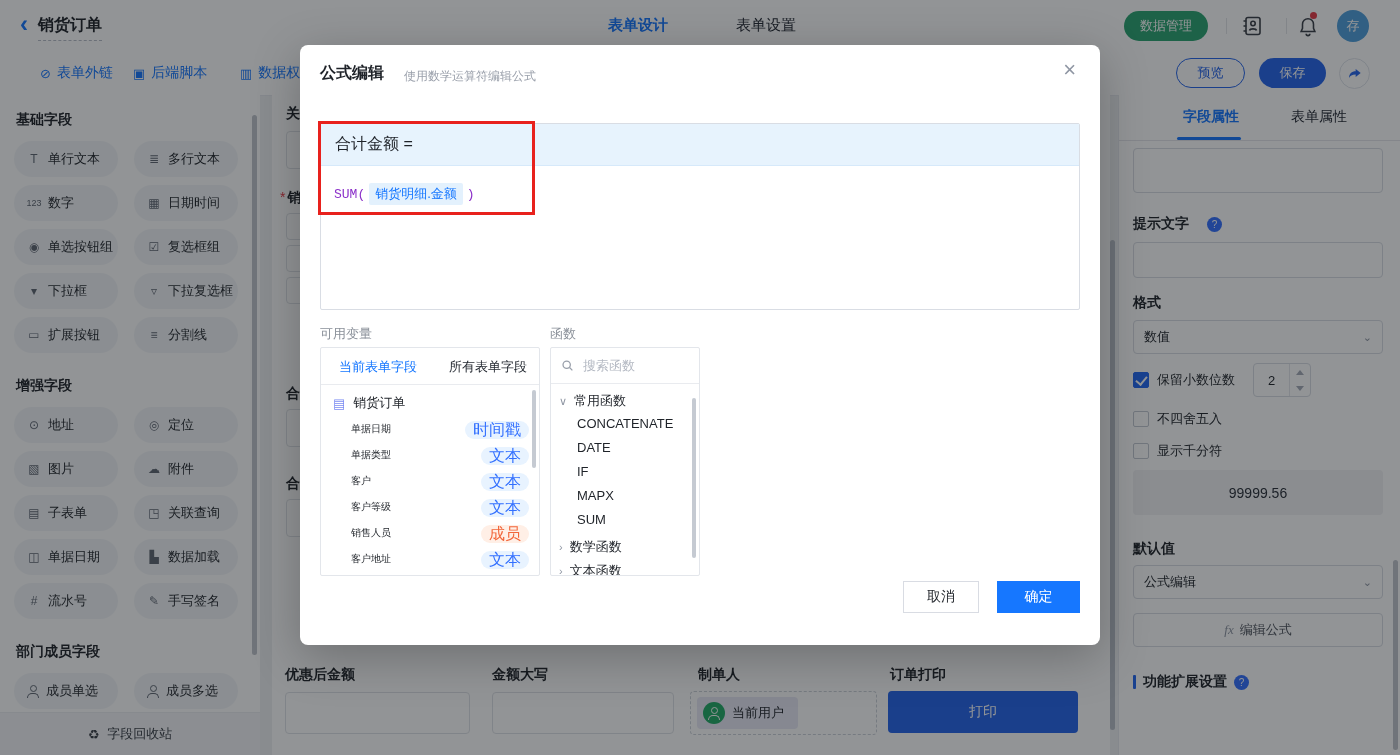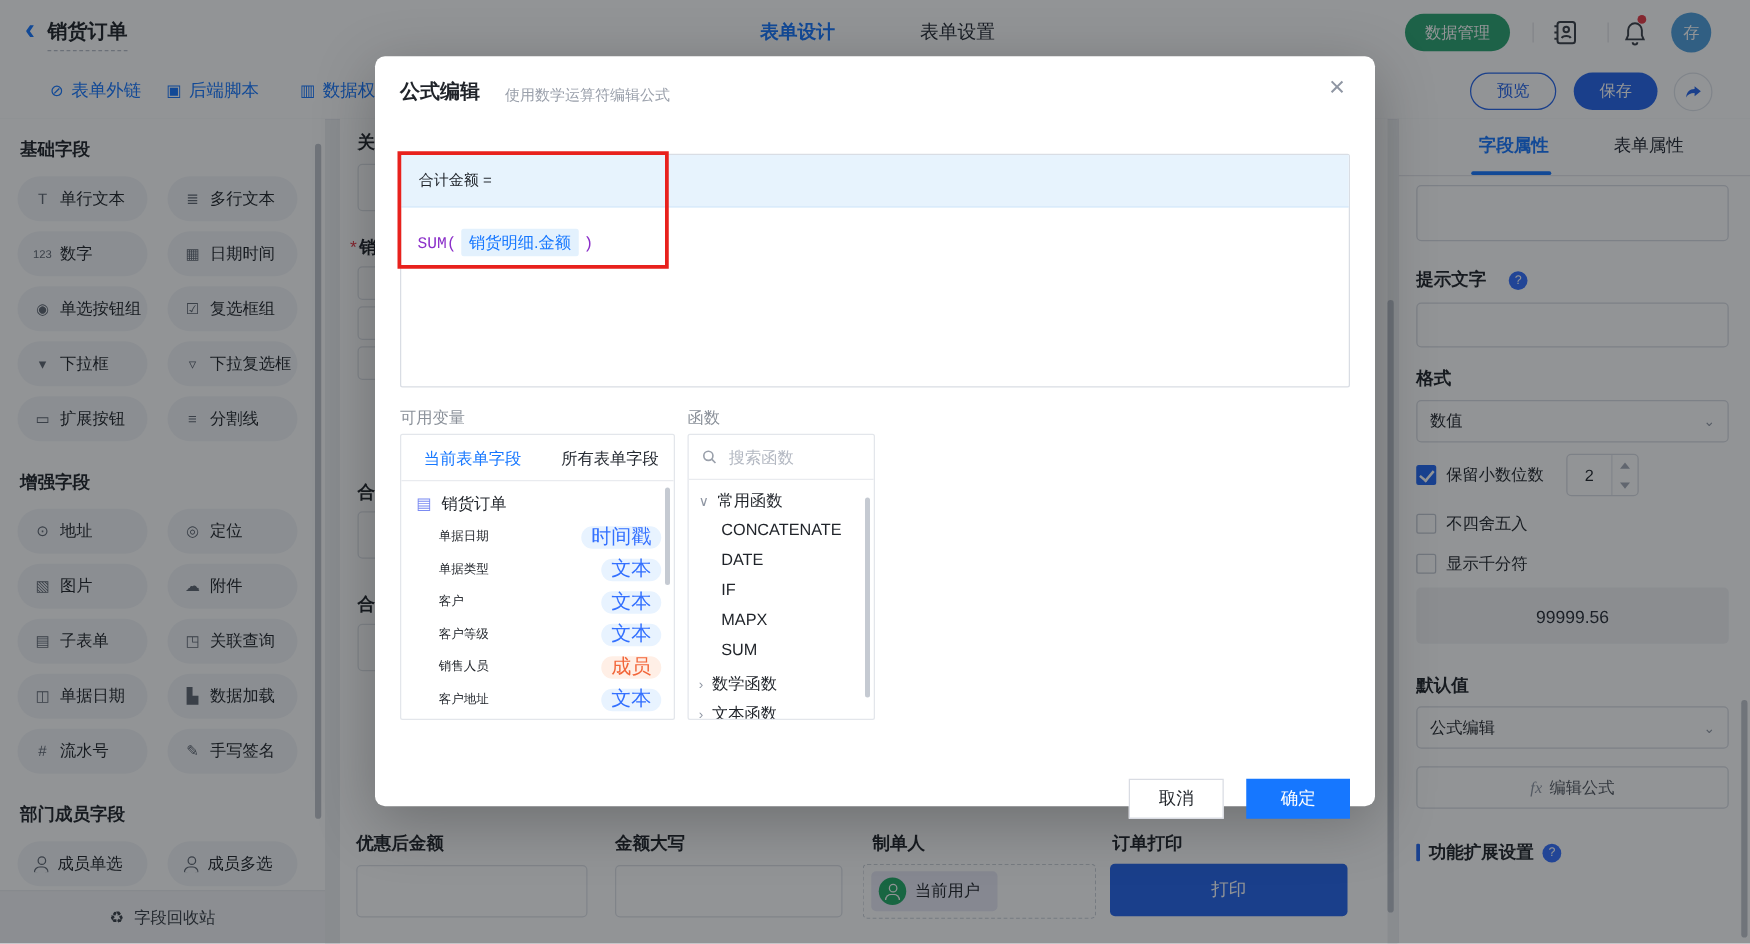--- a/index.html
+++ b/index.html
@@ -69,21 +69,21 @@
   .exthead{position:absolute;display:flex;align-items:center;gap:7px;font-size:14px;font-weight:700}
   .bluebar{width:3px;height:14px;background:#2468f2;border-radius:1px}
   .pr-scroll{position:absolute;right:2px;top:465px;width:5px;height:190px;border-radius:3px;background:#c1c5cc}
   
   .overlay{position:absolute;inset:0;background:rgba(13,17,23,.45);z-index:50}
   .modal{position:absolute;left:300px;top:45px;width:800px;height:600px;background:#fff;border-radius:8px;box-shadow:0 12px 48px rgba(0,0,0,.25);z-index:60}
   .m-title{position:absolute;left:20px;top:18px;font-size:16px;font-weight:700}
   .m-sub{position:absolute;left:104px;top:23px;font-size:12px;color:#9aa0ab}
   .m-close{position:absolute;right:24px;top:14px;font-size:22px;color:#8f96a3;cursor:pointer;line-height:1}
   .fbox{position:absolute;left:20px;top:78px;width:760px;height:187px;border:1px solid #d9dde4;border-radius:2px;box-sizing:border-box}
-  .fbox-head{height:42px;background:#e7f3fd;border-bottom:1px solid #d6e9fa;display:flex;align-items:center;padding:0 14px;font-size:12px;box-sizing:border-box}
+  .fbox-head{height:42px;background:#e7f3fd;border-bottom:1px solid #d6e9fa;display:flex;align-items:center;padding:0 14px;font-size:16px;box-sizing:border-box}
   .fbox-body{padding:17px 13px;font-size:13px}
   .mono{font-family:Liberation Mono, monospace;color:#8b2fc9}
   .chip{display:inline-block;background:#e3f1fd;color:#1677ff;border-radius:2px;padding:2px 6px;margin:0 4px;font-size:13px;cursor:pointer}
   .annotation{position:absolute;left:318px;top:121px;width:211px;height:88px;border:3px solid #e8211d;z-index:70;pointer-events:none}
   .pane-label{position:absolute;font-size:13px;color:#8a9099}
   .pane{position:absolute;border:1px solid #e3e6eb;border-radius:2px;background:#fff;box-sizing:border-box;overflow:hidden}
   .vtabs{height:36px;border-bottom:1px solid #e9ebef;position:relative}
   .vtab{position:absolute;top:10px;font-size:13px;cursor:pointer}
   .vroot{position:absolute;left:12px;top:46px;font-size:13px;display:flex;gap:8px;align-items:center}
   .vroot .ic{color:#7b8bf2;font-size:13px}
@@ -93,21 +93,21 @@
   .badge.blue{color:#3370ff;background:#e8f3ff}
   .badge.orange{color:#f2663a;background:#ffefe6}
   .thumb{position:absolute;border-radius:2px;background:#c5cad2}
   .srow{height:36px;border-bottom:1px solid #e9ebef;display:flex;align-items:center;padding:0 10px;gap:7px;box-sizing:border-box}
   .srow input{border:none;outline:none;font-size:13px;width:95px;color:#1f2329;font-family:inherit}
   .srow input::placeholder{color:#b3b8c2}
   .frow{position:absolute;font-size:13px;cursor:pointer}
   .fchev{color:#8f96a3;font-size:11px;margin-right:7px}
   .helpline{position:absolute;left:16px;font-size:13px;color:#464c57}
   .bullet{color:#6b7280;margin-right:10px}
-  .mbtn{position:absolute;top:578px;height:32px;border-radius:0;font-size:14px;display:flex;align-items:center;justify-content:center;cursor:pointer;box-sizing:border-box}
+  .mbtn{position:absolute;top:536px;height:32px;border-radius:0;font-size:14px;display:flex;align-items:center;justify-content:center;cursor:pointer;box-sizing:border-box}
   .mbtn.ghost{left:603px;width:76px;border:1px solid #d9dce3;background:#fff;color:#1f2329}
   .mbtn.primary{left:697px;width:83px;background:#1677ff;color:#fff}
   svg{display:block}
 </style>
 </head>
 <body>
 
 <div class="stage">
 
   <div class="topbar">

